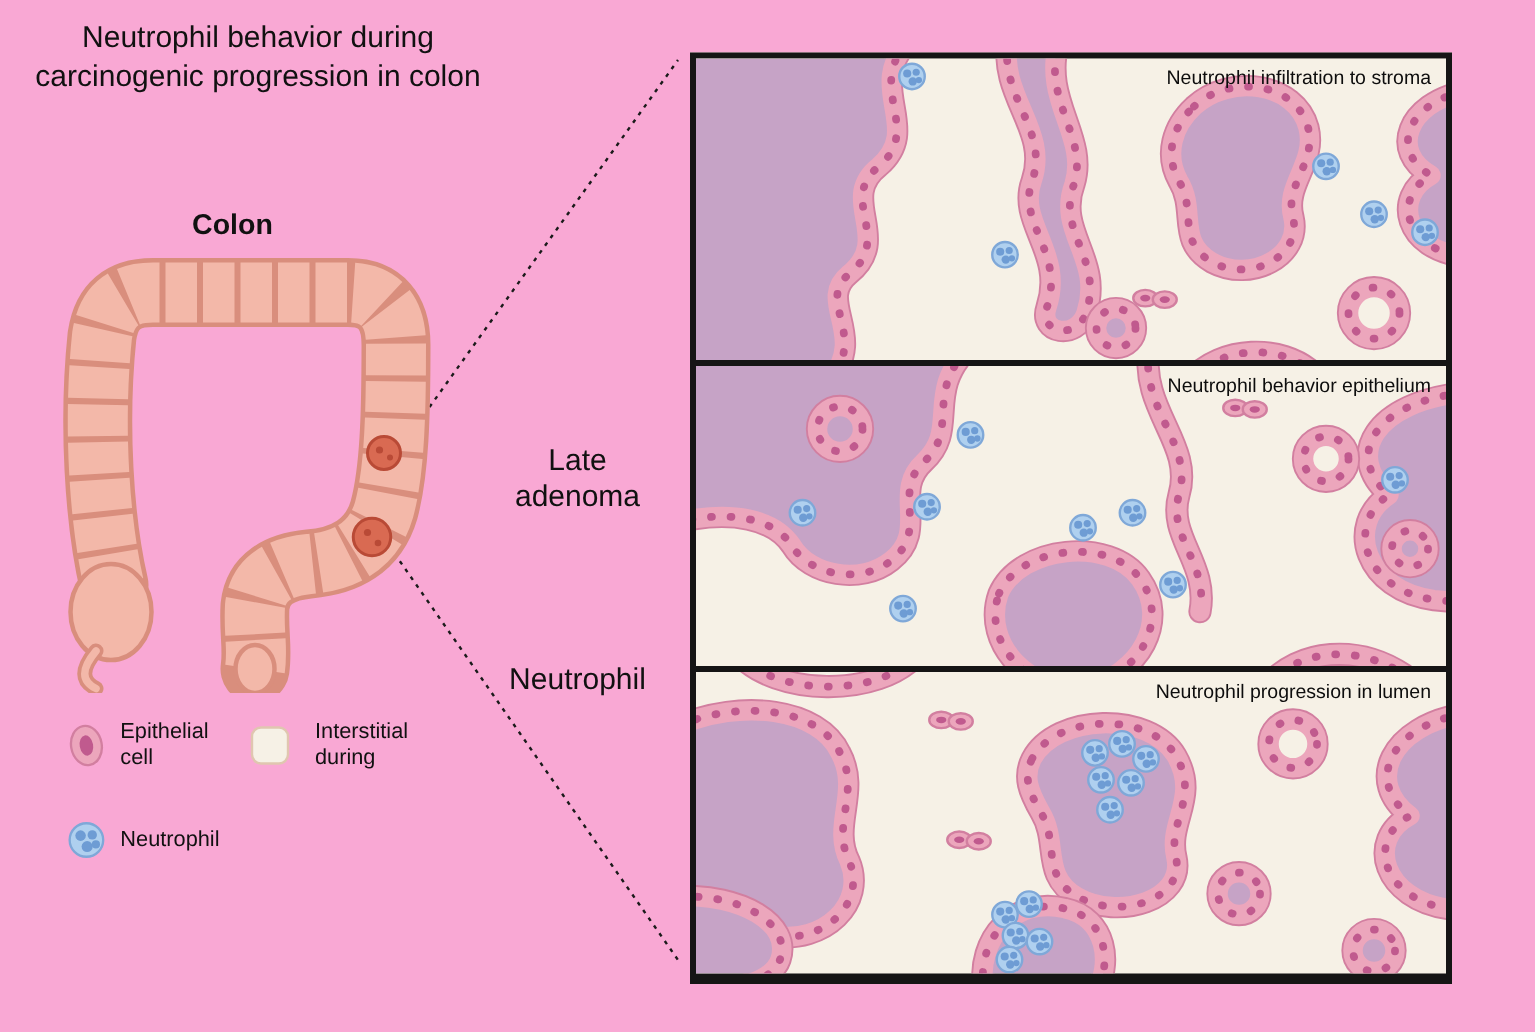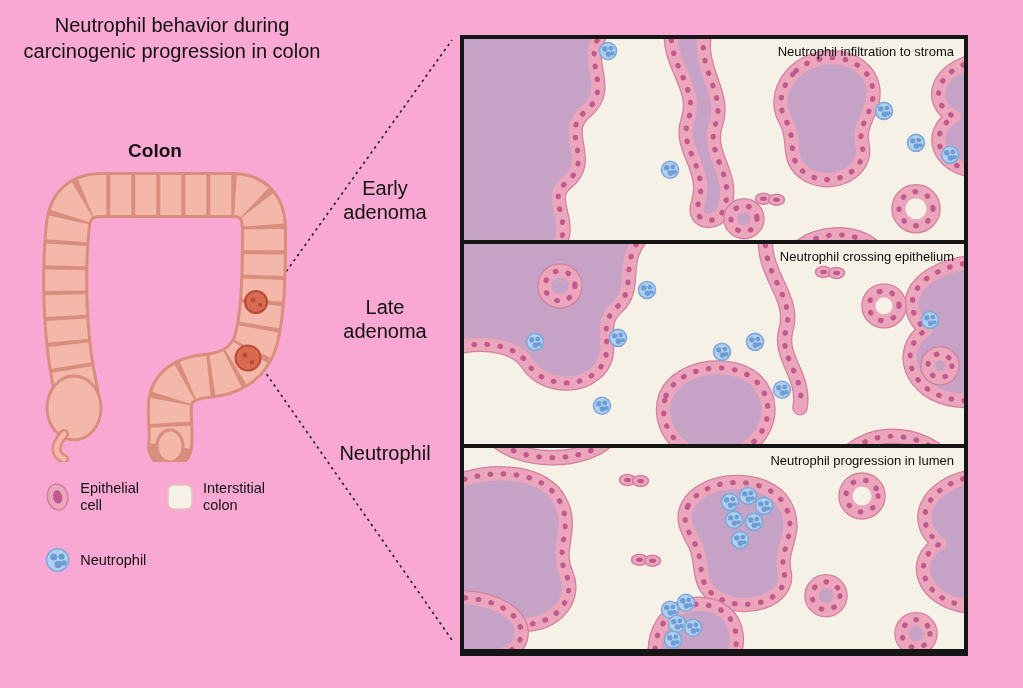--- a/index.html
+++ b/index.html
@@ -47,21 +47,21 @@
   .band.cream{fill:var(--interstitial);}
   .band.open{fill:none;}
   .dots{fill:none;stroke:var(--nucleus);stroke-width:5.2;stroke-dasharray:0.6 12.5;stroke-linecap:round;stroke-linejoin:round;}
   .neu-body{fill:var(--neutrophil);stroke:var(--neutrophil-border);stroke-width:1.6;}
   .neu-n{fill:var(--neutrophil-nucleus);}
   .cell-body2{fill:var(--epithelial);stroke:var(--epithelial-outline);stroke-width:1.6;}
   .cell-nuc{fill:var(--nucleus);}
 
   .legend{position:absolute;left:44px;top:480px;display:grid;
           grid-template-columns:116px 126px;row-gap:30px;column-gap:6px;}
-  .legend-item{display:flex;align-items:center;gap:9px;}
+  .legend-item{display:flex;align-items:center;gap:9px;justify-content:space-between;}
   .legend-label{font-size:14.5px;line-height:1.18;width:82px;color:var(--text);}
   .swatch{stroke-width:1.6;}
 </style>
 </head>
 <body>
 
 <div class="page">
 
   
   <svg width="0" height="0" aria-hidden="true">
@@ -105,21 +105,20 @@
       <circle cx="236" cy="140" r="11" class="tumor"></circle>
       <circle cx="233" cy="138" r="2.4" class="tumor-dot"></circle>
       <circle cx="240" cy="143" r="2" class="tumor-dot"></circle>
       <circle cx="228" cy="196" r="12.5" class="tumor"></circle>
       <circle cx="225" cy="193" r="2.4" class="tumor-dot"></circle>
       <circle cx="232" cy="200" r="2.2" class="tumor-dot"></circle>
     </g>
   </svg>
 
   
-  <div class="stage-label" style="top:176px">Early adenoma</div>
   <div class="stage-label" style="top:295px">Late adenoma</div>
   <div class="stage-label" style="top:441px">Neutrophil</div>
 
   
   <div class="panels">
 
     <div class="panel">
       <div class="panel-caption">Neutrophil infiltration to stroma</div>
       <svg viewBox="0 0 500 201" preserveAspectRatio="none">
         <defs>
@@ -160,21 +159,21 @@
           <use href="#neu" transform="translate(144,12)"></use>
           <use href="#neu" transform="translate(206,131)"></use>
           <use href="#neu" transform="translate(420,72)"></use>
           <use href="#neu" transform="translate(452,104)"></use>
           <use href="#neu" transform="translate(486,116)"></use>
         </g>
       </svg>
     </div>
 
     <div class="panel">
-      <div class="panel-caption">Neutrophil crossing epithelium</div>
+      <div class="panel-caption">Neutrophil behavior epithelium</div>
       <svg viewBox="0 0 500 201" preserveAspectRatio="none">
         <defs>
           <path id="p2a" d="M-12,-12 L182,-12 C152,18 176,42 152,64 C130,84 156,110 130,130 C110,146 76,140 64,120 C52,102 24,96 -12,104 Z"></path>
           <path id="p2b" d="M202,152 C216,120 276,114 296,142 C316,170 296,206 260,214 C224,220 190,186 202,152 Z"></path>
           <path id="p2c" d="M512,18 C452,24 432,60 462,86 C432,106 446,150 492,156 L512,158 Z"></path>
           <path id="p2d" d="M302,-12 C296,30 332,52 322,86 C314,114 342,132 336,164"></path>
           <circle id="p2e" cx="96" cy="42" r="15"></circle>
           <circle id="p2f" cx="420" cy="62" r="15"></circle>
           <circle id="p2g" cx="476" cy="122" r="12"></circle>
           <path id="p2h" d="M380,214 C402,188 442,186 472,206"></path>
@@ -289,21 +288,21 @@
       <svg width="28" height="32" viewBox="0 0 28 32">
         <ellipse cx="14" cy="16" rx="10.5" ry="13.5" transform="rotate(-10 14 16)" class="cell-body2"></ellipse>
         <ellipse cx="14" cy="16" rx="4.6" ry="7" transform="rotate(-10 14 16)" class="cell-nuc"></ellipse>
       </svg>
       <div class="legend-label">Epithelial cell</div>
     </div>
     <div class="legend-item">
       <svg width="28" height="32" viewBox="0 0 28 32">
         <rect x="2" y="4" width="24" height="24" rx="6" class="swatch" fill="var(--interstitial)" stroke="var(--interstitial-border)"></rect>
       </svg>
-      <div class="legend-label">Interstitial colon</div>
+      <div class="legend-label">Interstitial during</div>
     </div>
     <div class="legend-item">
       <svg width="28" height="32" viewBox="0 0 28 32">
         <circle cx="14" cy="16" r="11.5" class="neu-body"></circle>
         <circle cx="10" cy="13" r="3.6" class="neu-n"></circle>
         <circle cx="18" cy="12.5" r="3.2" class="neu-n"></circle>
         <circle cx="14.5" cy="20.5" r="3.8" class="neu-n"></circle>
         <circle cx="20.5" cy="19" r="2.8" class="neu-n"></circle>
       </svg>
       <div class="legend-label">Neutrophil</div>

